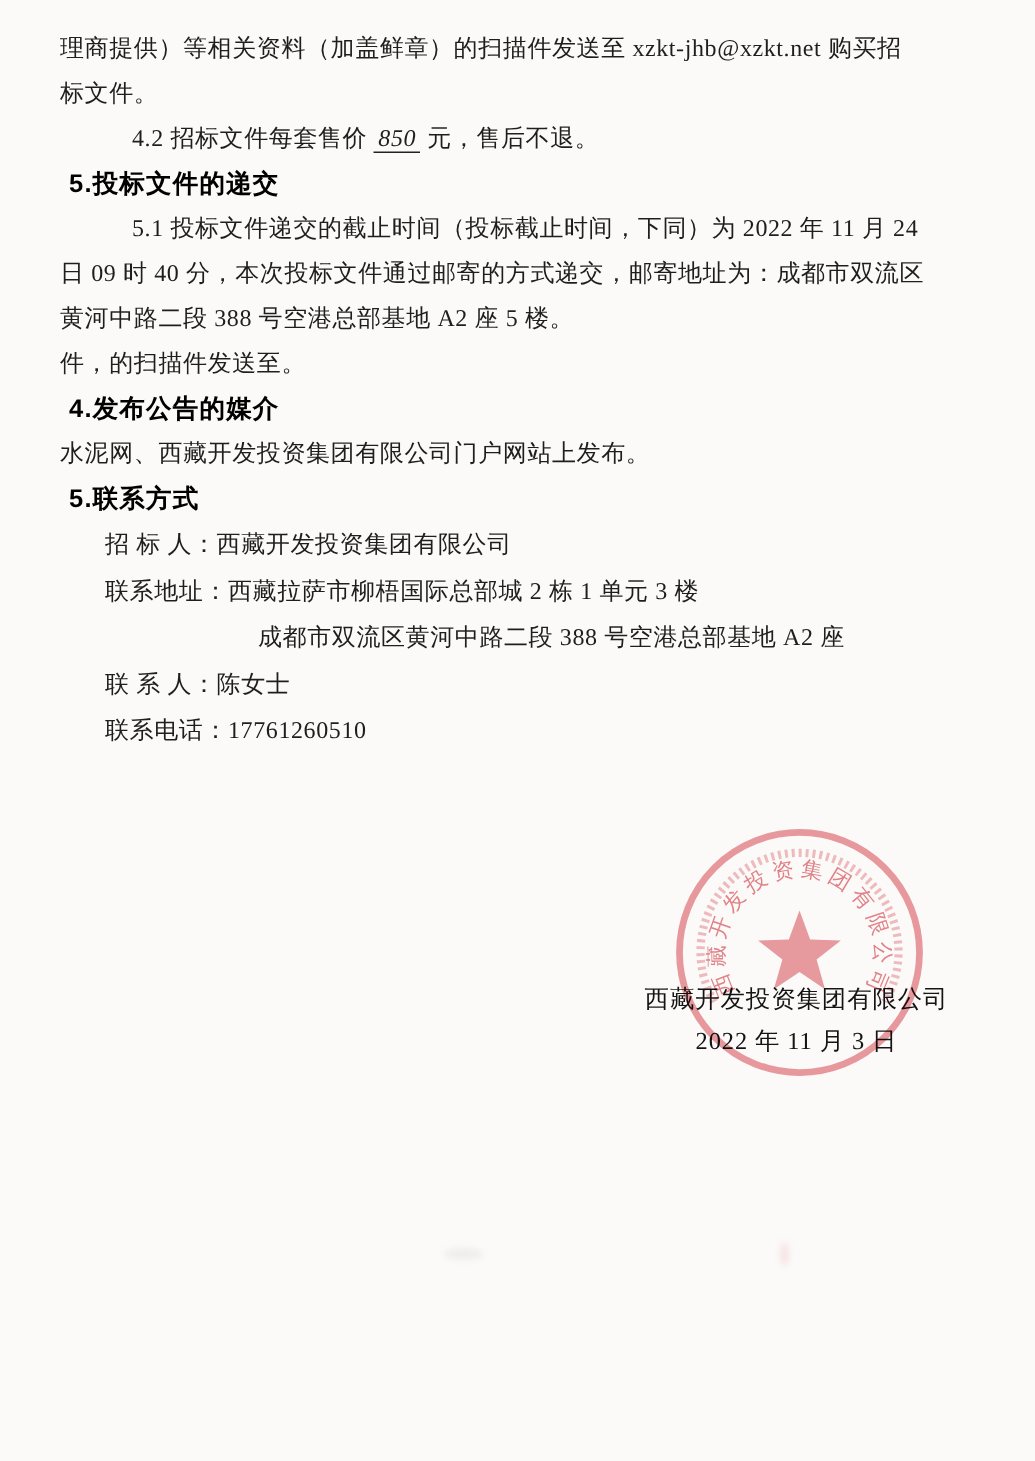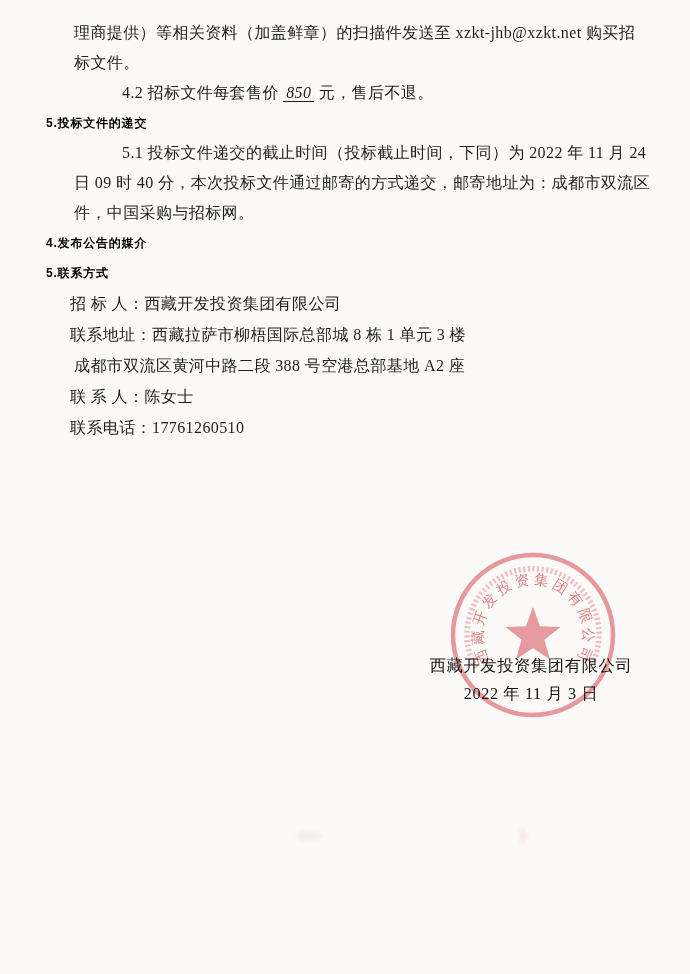--- a/index.html
+++ b/index.html
@@ -18,41 +18,40 @@
     position: absolute;
     top: 18px;
     left: 40px;
     right: 30px;
   }
   .line {
     white-space: nowrap;
     font-size: 16px;
     line-height: 30px;
     letter-spacing: 0.4px;
-    margin-left: 34px;
   }
   .indent { padding-left: 48px; }
   .heading {
     font-family: "Liberation Sans", "DejaVu Sans", sans-serif;
     font-weight: bold;
     color: #000000;
-    font-size: 12px;
+    font-size: 17px;
     line-height: 30px;
     letter-spacing: 0.8px;
     margin-left: 6px;
     white-space: nowrap;
   }
   .price-underline {
     border-bottom: 1.5px solid #222222;
     padding: 0 3px;
     font-style: italic;
   }
   .contact-block .line { line-height: 31px; }
   .contact-row { margin-left: 30px; }
-  .contact-cont { }
+  .contact-cont { margin-left: 132px; }
   .contact-label { letter-spacing: 0.4px; }
   .signature {
     position: absolute;
     top: 652px;
     right: 56px;
     width: 206px;
     text-align: center;
     font-size: 16.3px;
     line-height: 28px;
     letter-spacing: 0.6px;
@@ -91,36 +90,38 @@
 
     <div class="para">
       <div class="line indent"><span>4.2 招标文件每套售价 </span><span class="price-underline">850</span><span> 元，售后不退。</span></div>
     </div>
 
     <div class="heading">5.投标文件的递交</div>
 
     <div class="para">
       <div class="line indent">5.1 投标文件递交的截止时间（投标截止时间，下同）为 2022 年 11 月 24</div>
       <div class="line">日 09 时 40 分，本次投标文件通过邮寄的方式递交，邮寄地址为：成都市双流区</div>
+      <div class="line">黄河中路二段 388 号空港总部基地 A2 座 5 楼。</div>
     </div>
 
     <div class="para">
-      <div class="line">件，中国采购与招标网。</div>
+      <div class="line">件，的扫描件发送至。</div>
     </div>
 
     <div class="heading">4.发布公告的媒介</div>
 
     <div class="para">
+      <div class="line">水泥网、西藏开发投资集团有限公司门户网站上发布。</div>
     </div>
 
     <div class="heading">5.联系方式</div>
 
     <div class="contact-block">
       <div class="line contact-row"><span class="contact-label">招 标 人：</span><span>西藏开发投资集团有限公司</span></div>
-      <div class="line contact-row"><span class="contact-label">联系地址：</span><span>西藏拉萨市柳梧国际总部城 8 栋 1 单元 3 楼</span></div>
+      <div class="line contact-row"><span class="contact-label">联系地址：</span><span>西藏拉萨市柳梧国际总部城 2 栋 1 单元 3 楼</span></div>
       <div class="line contact-cont"><span>成都市双流区黄河中路二段 388 号空港总部基地 A2 座</span></div>
       <div class="line contact-row"><span class="contact-label">联 系 人：</span><span>陈女士</span></div>
       <div class="line contact-row"><span class="contact-label">联系电话：</span><span>17761260510</span></div>
     </div>
 
   </div>
 
   <div class="signature">
     <div>西藏开发投资集团有限公司</div>
     <div>2022 年 11 月 3 日</div>

